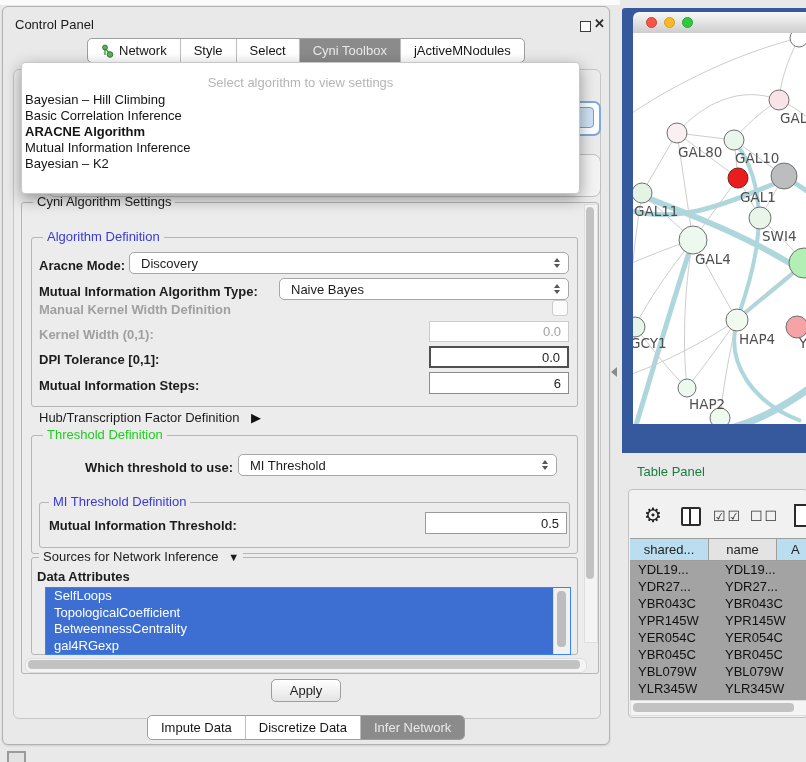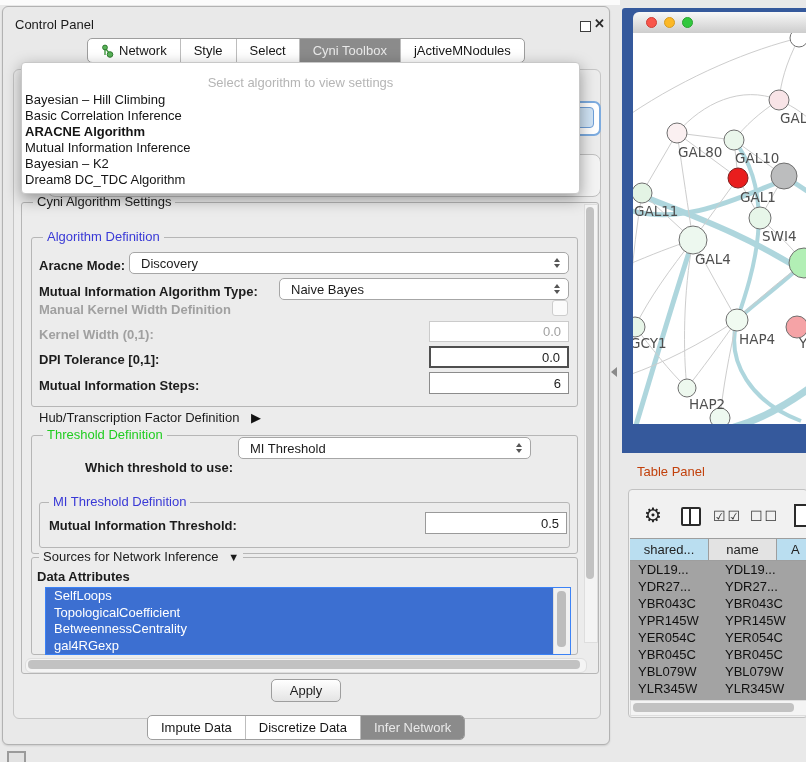--- a/index.html
+++ b/index.html
@@ -114,21 +114,20 @@
       <span>gal-filtered.sif default node</span>
     </div>
 
     <div class="abs popup">
       <div class="hd">Select algorithm to view settings</div>
       <div class="it">Bayesian – Hill Climbing</div>
       <div class="it">Basic Correlation Inference</div>
       <div class="it b">ARACNE Algorithm</div>
       <div class="it">Mutual Information Inference</div>
       <div class="it">Bayesian – K2</div>
-      <div class="it">Dream8 DC_TDC Algorithm</div>
     </div>
 
     <div class="abs grp" style="left:18px;top:195px;width:576px;height:470px;"></div>
     <div class="abs leg" style="left:30px;top:188px;">Cyni Algorithm Settings</div>
 
     <div class="abs sb-track" style="left:581px;top:197px;width:12px;height:437px;border-radius:0;"></div>
     <div class="abs sb-thumb" style="left:583px;top:200px;width:8px;height:372px;"></div>
 
     <div class="abs grp" style="left:28px;top:230px;width:545px;height:168px;"></div>
     <div class="abs leg leg-blue" style="left:40px;top:223px;">Algorithm Definition</div>
@@ -165,21 +164,21 @@
 
     <div class="abs" style="left:36px;top:403px;">
       <span>Hub/Transcription Factor Definition</span>
       <span class="tri-r">▶</span>
     </div>
 
     <div class="abs grp" style="left:28px;top:428px;width:545px;height:117px;"></div>
     <div class="abs leg leg-green" style="left:40px;top:421px;">Threshold Definition</div>
 
     <div class="abs b" style="left:82px;top:453px;">Which threshold to use:</div>
-    <div class="abs combo" style="left:235px;top:430px;width:293px;height:22px;align-items:center;">
+    <div class="abs combo" style="left:235px;top:447px;width:319px;height:22px;align-items:center;">
       <span>MI Threshold</span>
       <span class="arr">
           <i class="up"></i>
           <i class="dn"></i>
         </span>
     </div>
 
     <div class="abs grp" style="left:36px;top:495px;width:529px;height:44px;"></div>
     <div class="abs leg leg-blue" style="left:46px;top:488px;">MI Threshold Definition</div>
 
@@ -304,21 +303,21 @@
         <text x="129" y="208">SWI4</text>
         <text x="62" y="231">GAL4</text>
         <text x="-3" y="315">GCY1</text>
         <text x="106" y="311">HAP4</text>
         <text x="166" y="315">Y</text>
         <text x="56" y="376">HAP2</text>
       </g>
     </svg>
   </div>
 
-  <div class="abs" style="left:637px;top:464px;color:#c2410c;">Table Panel</div>
+  <div class="abs" style="left:637px;top:464px;color:#15803d;">Table Panel</div>
 
   <div class="abs tpanel"></div>
 
   <div class="abs gear" style="left:644px;top:505px;">⚙</div>
   <div class="abs spliticon" style="left:681px;top:507px;"></div>
   <div class="abs" style="left:713px;top:508px;font-size:14px;letter-spacing:2px;color:#333;">☑☑</div>
   <div class="abs" style="left:750px;top:508px;font-size:14px;letter-spacing:2px;color:#333;">☐☐</div>
   <div class="abs docicon" style="left:794px;top:504px;"></div>
 
   <div class="abs thcell" style="left:630px;top:538px;width:79px;height:23px;background:#badef0;">shared...</div>

